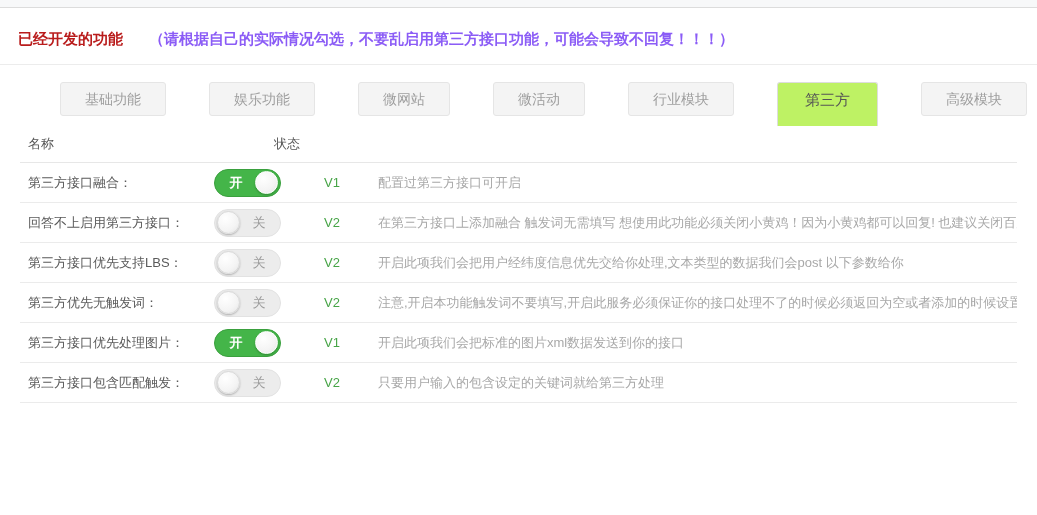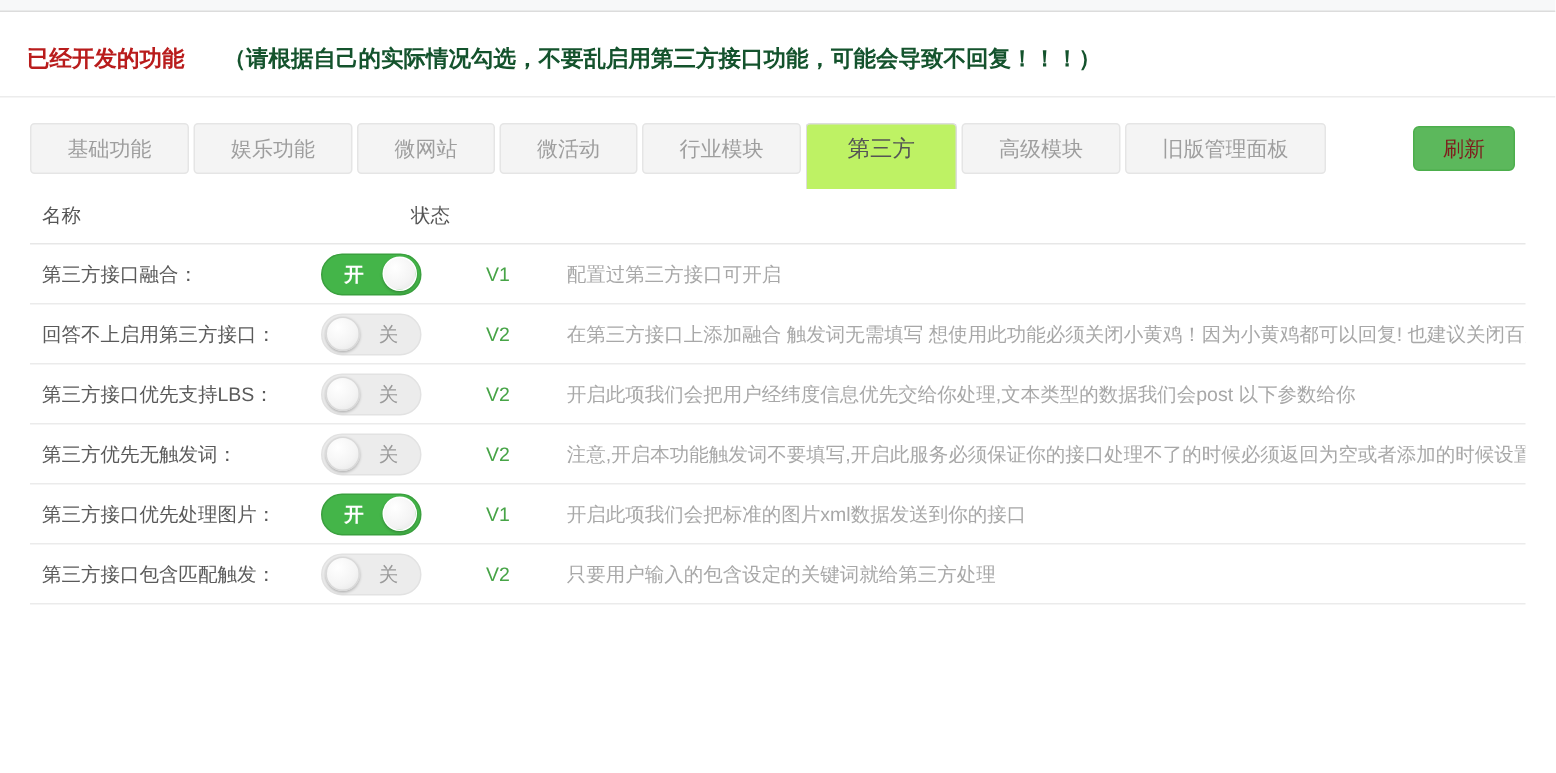--- a/index.html
+++ b/index.html
@@ -2,27 +2,27 @@
 <html><head>
 <meta charset="utf-8">
 <style>
   * { margin:0; padding:0; box-sizing:border-box; }
   html,body { width:1037px; height:515px; background:#fff; overflow:hidden;
     font-family:"Liberation Sans","DejaVu Sans",sans-serif; }
   .top-strip { height:8px; background:#f7f8f9; border-bottom:1px solid #dcdcdc; }
 
   .heading { display:flex; align-items:baseline; padding:22px 0 15px 18px; }
   .page-title { font-size:15px; font-weight:bold; color:#b91c1c; }
-  .page-warning { font-size:15px; font-weight:bold; color:#14532d; margin-left:26px; }
+  .page-warning { font-size:15px; font-weight:bold; color:#8b5cf6; margin-left:26px; }
   .heading-divider { border-bottom:1px solid #ececec; }
 
   .tabbar { margin:17px 20px 0 20px; display:flex; align-items:flex-start; gap:3px; position:relative; height:44px; }
   .tab { height:34px; line-height:32px; padding:0 24px; background:#f4f4f4;
     border:1px solid #e5e5e5; border-radius:3px; color:#9e9e9e; font-size:14px;
-    cursor:pointer; white-space:nowrap; }
+    cursor:pointer; white-space:nowrap;margin-left:40px; }
   .tab.active { height:44px; line-height:34px; background:#bef264; border:1px solid #dddddd;
     border-bottom:none; border-radius:3px 3px 0 0; color:#555; font-size:15px; padding:0 27px; z-index:2; }
   .refresh-btn { margin-left:auto; margin-right:7px; margin-top:2px; padding:7px 19px;
     background:#5cb85c; border:1px solid #4cae4c; border-radius:4px; color:#7f1d1d;
     font-size:14px; cursor:pointer; line-height:1; }
 
   .table { margin:0 0 0 20px; width:997px; }
   .thead { display:flex; align-items:center; height:37px; border-bottom:1px solid #e7e7e7;gap:42px; }
   .th-name { width:168px; padding-left:8px; font-size:13px; color:#555; }
   .th-status { padding-left:44px; font-size:13px; color:#555; }

